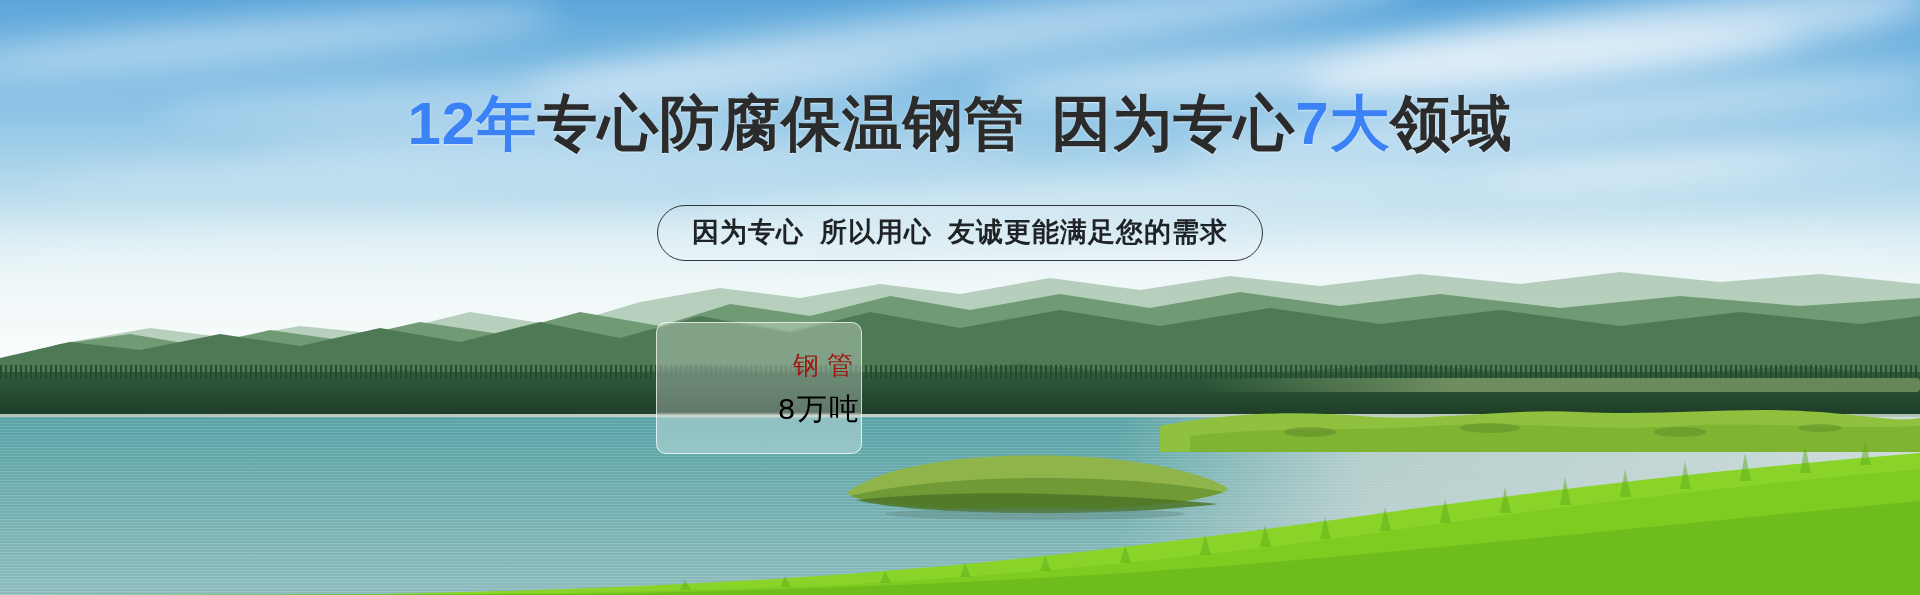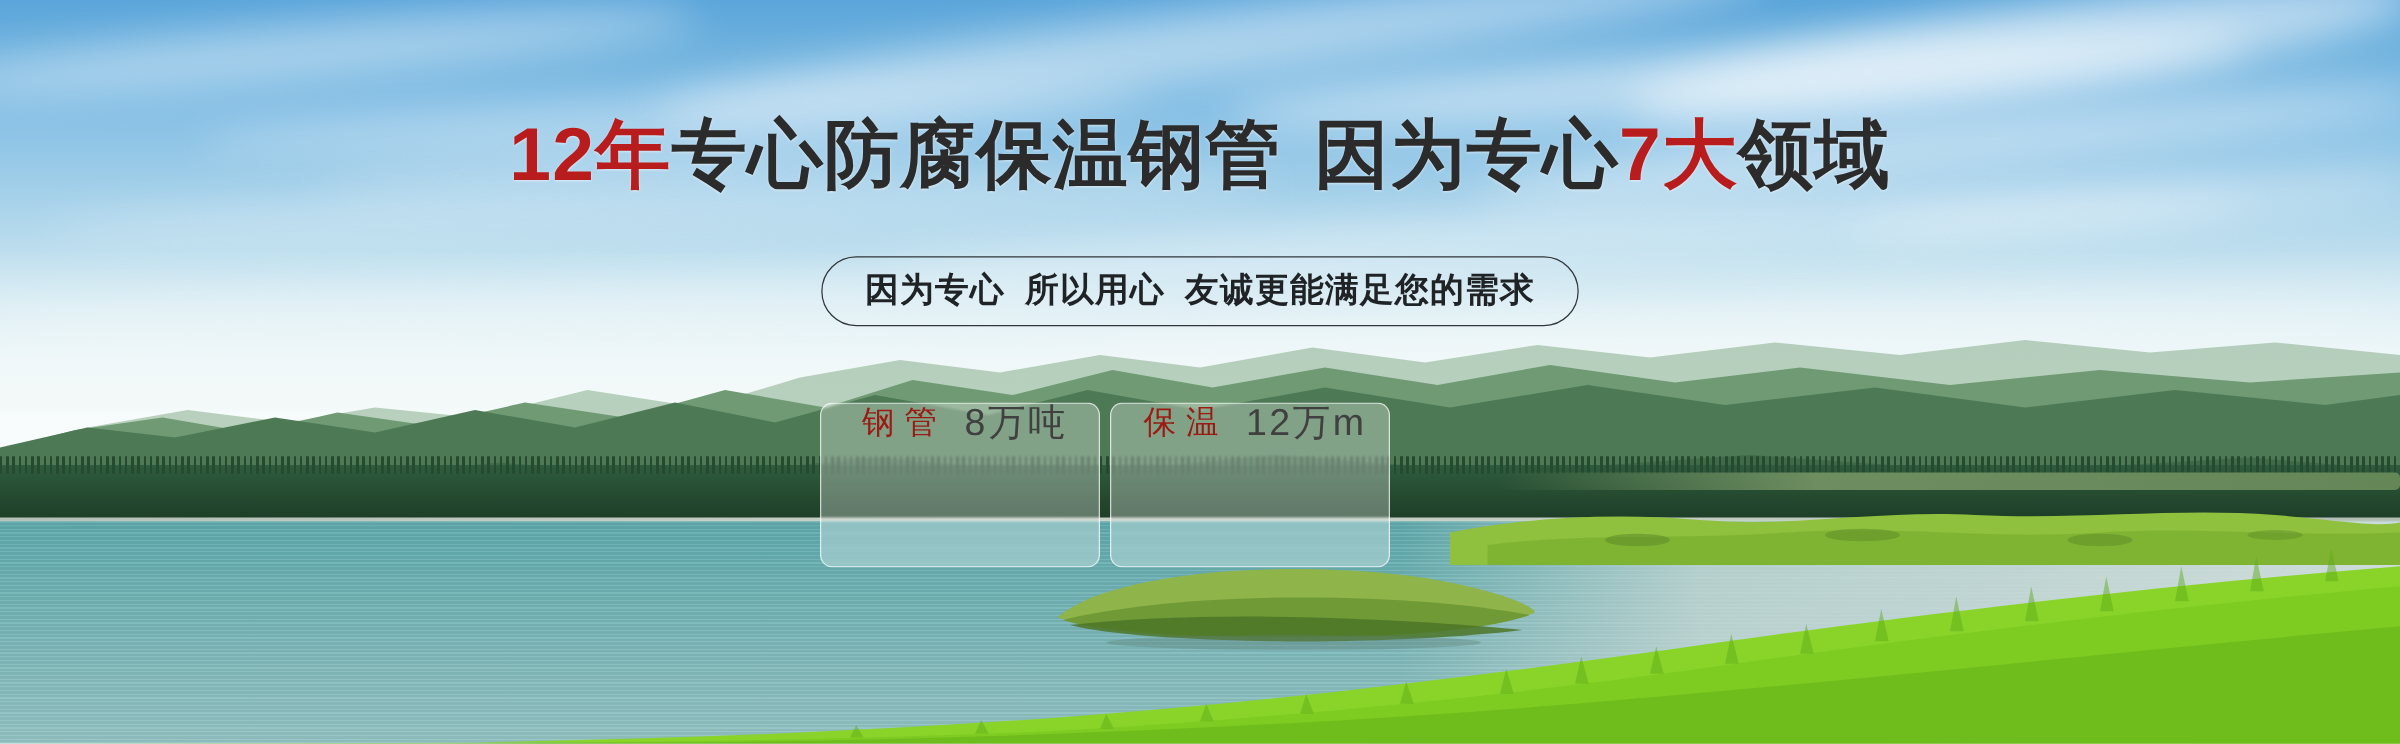--- a/index.html
+++ b/index.html
@@ -81,41 +81,41 @@
      background:linear-gradient(to right,rgba(140,166,120,0),rgba(122,152,104,.85) 35%,rgba(104,138,90,.95)); border-radius:4px; }
 
   .grass{ position:absolute; left:0; bottom:0; width:1920px; height:160px; }
   .grass svg{ display:block; }
 
   
   .headline{ position:absolute; left:0; right:0; top:92px; text-align:center;
              white-space:nowrap; font-weight:bold; font-size:60px; line-height:64px;
              color:#2b2b2b; letter-spacing:1px;
              text-shadow:0 1px 2px rgba(255,255,255,.55); }
-  .headline .hl-red{ color:#b91c1c; }
+  .headline .hl-red{ color:#3b82f6; }
   .headline .hl-gap{ display:inline-block; width:26px; }
 
   .subtitle-wrap{ position:absolute; left:0; right:0; top:205px; text-align:center;font-weight:bold; }
   .subtitle{ display:inline-block; padding:9px 34px 11px;
              border:1.5px solid #31363a; border-radius:34px;
              font-size:27px; line-height:34px; color:#1f2326; letter-spacing:1px;
              background:rgba(255,255,255,.03); white-space:nowrap; }
   .subtitle .sp{ display:inline-block; width:16px; }
 
   
   .cards{ position:absolute; left:656px; top:322px; display:flex; gap:8px; }
-  .card{ width:224px; height:132px; border-radius:10px;
+  .card{ width:206px; height:132px; border-radius:10px;
          background:rgba(255,255,255,.30);
          border:1px solid rgba(255,255,255,.70);
          backdrop-filter:blur(1px);
-         display:flex; flex-direction:row; align-items:flex-start;
+         display:flex; flex-direction:column; align-items:flex-end;
          justify-content:center; gap:14px; }
   .card-label{ font-size:26px; line-height:28px; color:#9b1a12; letter-spacing:8px;
                text-indent:8px; font-weight:500; }
-  .card-value{ font-size:30px; line-height:32px; color:#404040; letter-spacing:2px;
+  .card-value{ font-size:30px; line-height:32px; color:#000000; letter-spacing:2px;
                font-weight:500; }
   .card-value sup{ font-size:17px; vertical-align:super; letter-spacing:0; }
 </style>
 </head>
 <body>
 
 <div class="banner">
 
   <div class="sky">
     <div class="cloud c1"></div>
@@ -237,20 +237,16 @@
   </div>
 
   <div class="cards">
 
     <div class="card">
       <div class="card-label">钢管</div>
       <div class="card-value"><span>8万吨</span></div>
     </div>
 
 
-    <div class="card">
-      <div class="card-label">保温</div>
-      <div class="card-value"><span>12万m</span></div>
-    </div>
 
   </div>
 
 </div>
 
 </body></html>

